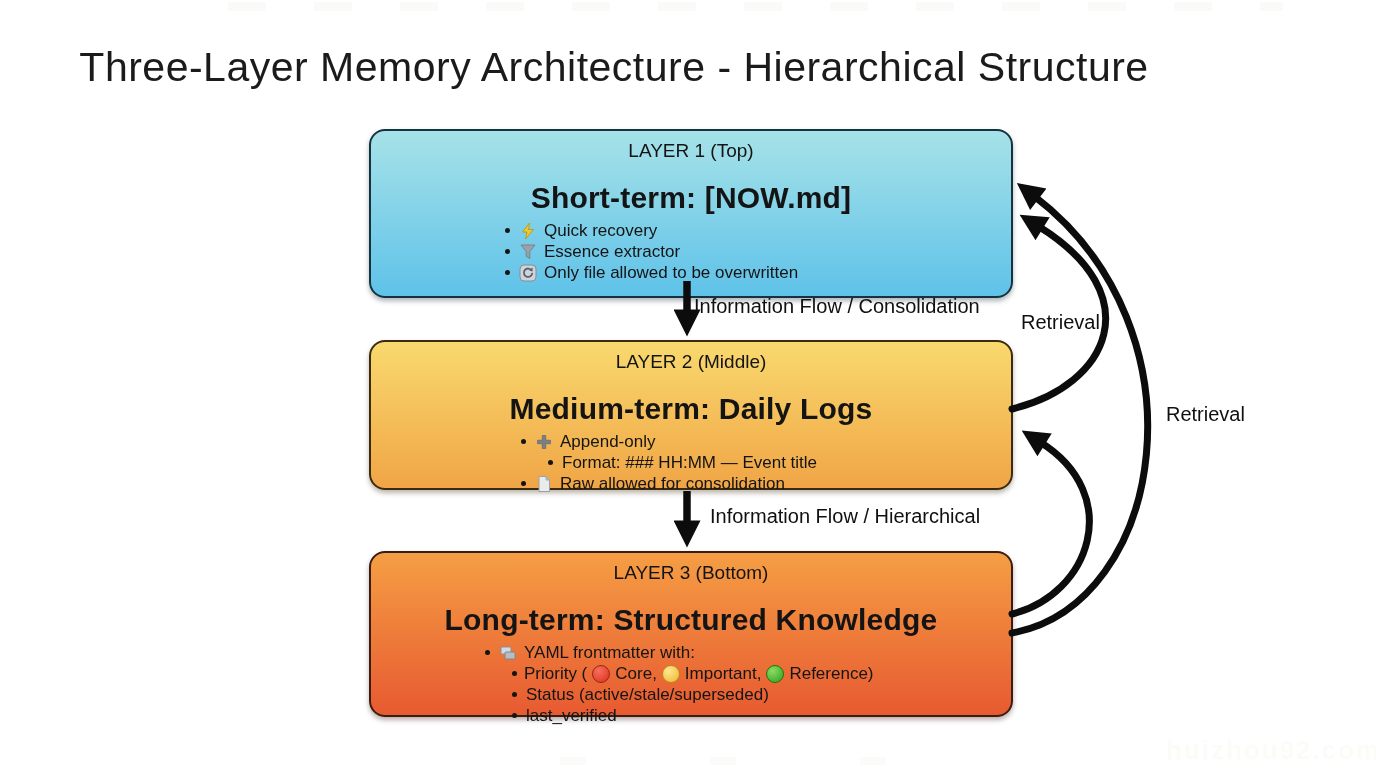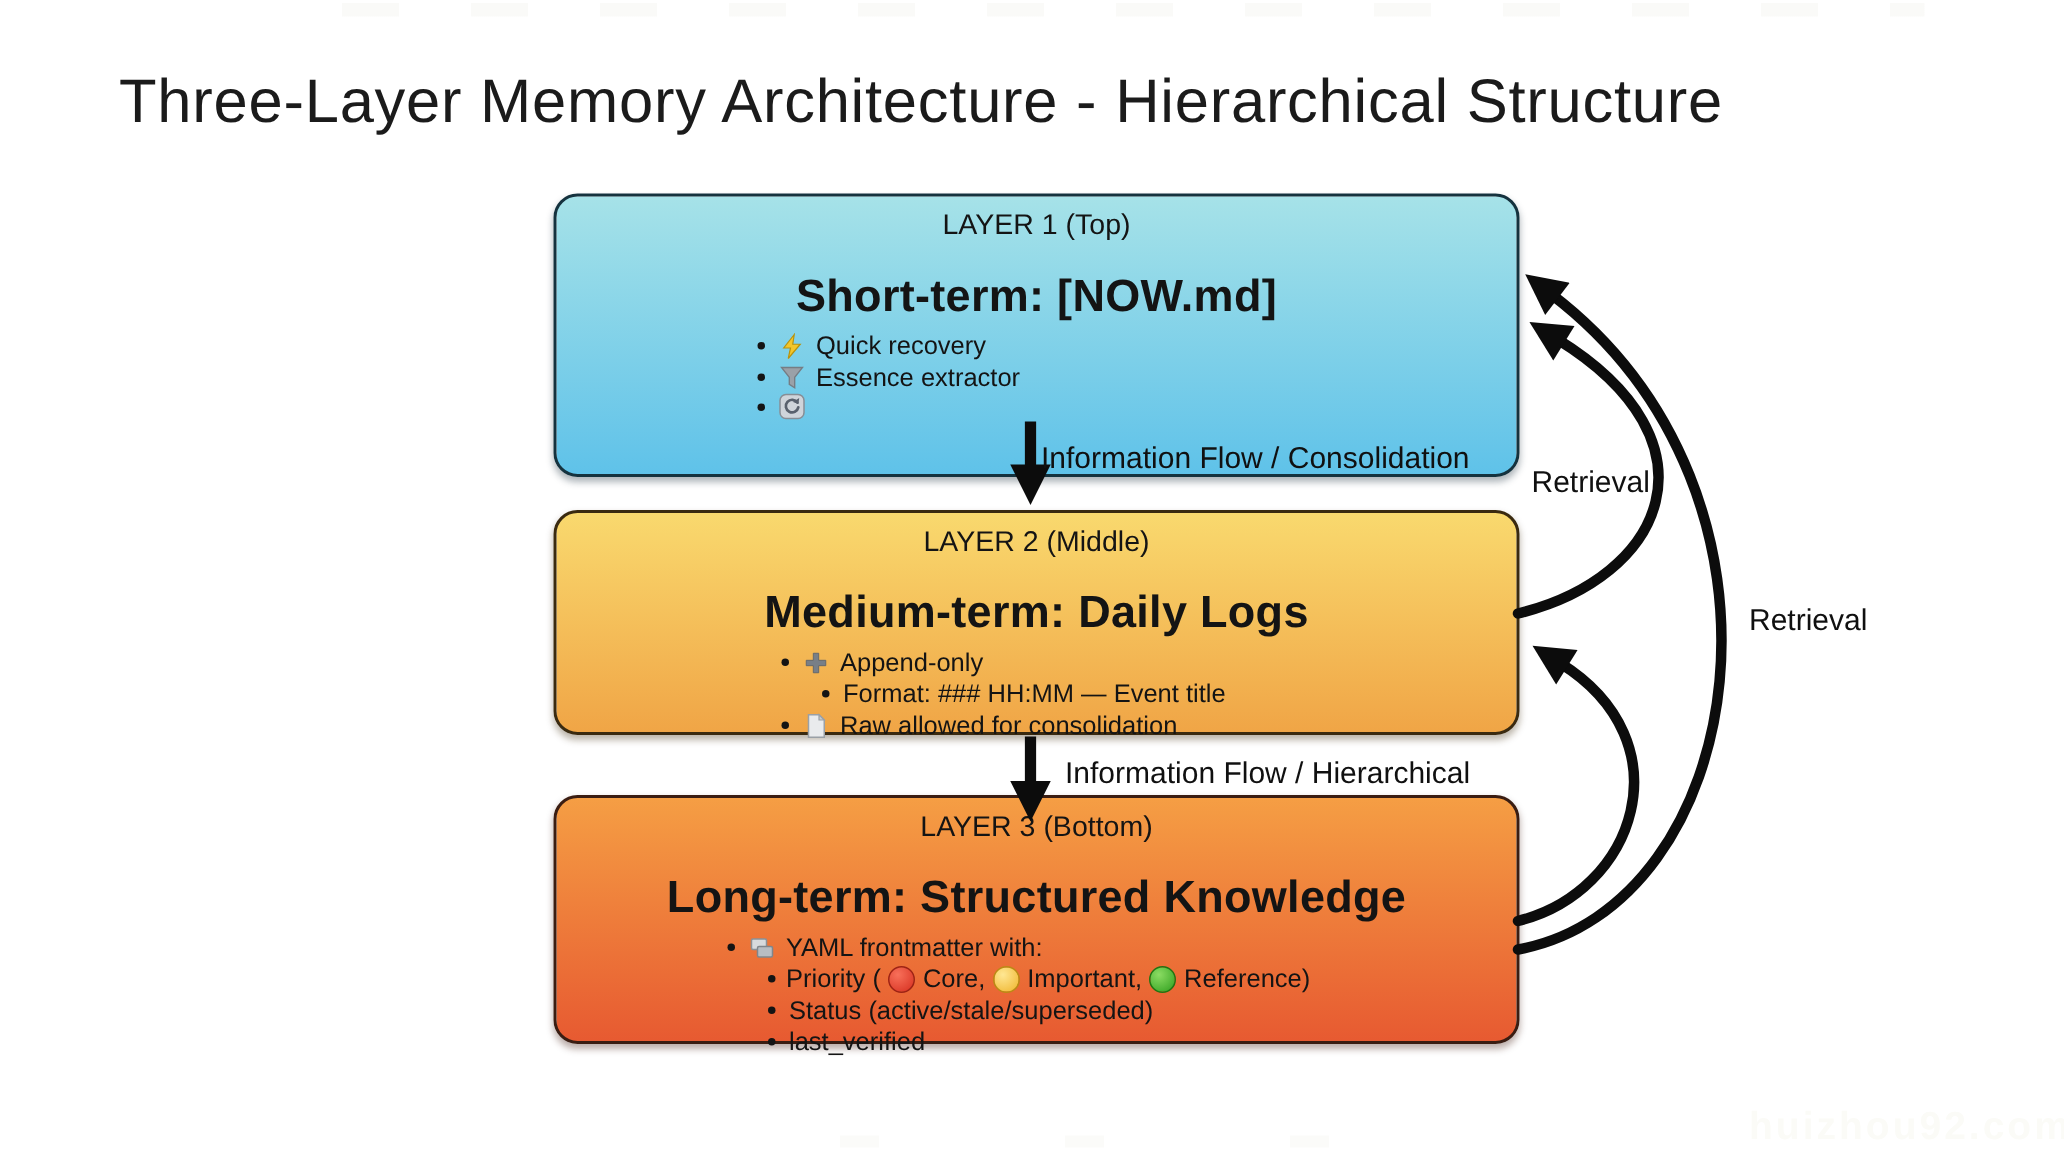--- a/index.html
+++ b/index.html
@@ -12,27 +12,27 @@
   .title{
     position:absolute;top:44px;left:0;width:1228px;text-align:center;
     font-size:41px;font-weight:500;letter-spacing:.5px;color:#1b1b1b;
   }
   
   .layer{
     position:absolute;left:369px;width:644px;box-sizing:border-box;
     border-radius:16px;display:flex;flex-direction:column;align-items:center;
     color:#141414;
   }
-  .layer1{top:129px;height:189px;
+  .layer1{top:129px;height:169px;
     background:linear-gradient(180deg,#a6e2e8 0%,#5fc2e9 100%);
     border:2.5px solid #15323e;box-shadow:0 3px 5px rgba(20,40,55,.35);}
   .layer2{top:340px;height:150px;
     background:linear-gradient(180deg,#f9d96e 0%,#f0a546 100%);
     border:2.5px solid #3a2a10;box-shadow:0 3px 5px rgba(60,40,10,.35);}
-  .layer3{top:530px;height:166px;
+  .layer3{top:551px;height:166px;
     background:linear-gradient(180deg,#f59e44 0%,#e75a31 100%);
     border:2.5px solid #3a1d12;box-shadow:0 3px 5px rgba(60,20,10,.35);}
   .layer-label{margin-top:9px;font-size:19px;font-weight:500;line-height:22px;}
   .layer-heading{font-size:30px;font-weight:700;line-height:37px;margin-top:17px;letter-spacing:.2px;}
   .bullets{margin-top:4px;display:flex;flex-direction:column;font-size:17px;justify-content:center;}
   .b1w{width:372px;} .b2w{width:340px;} .b3w{width:412px;}
   .row{display:flex;align-items:center;gap:7px;line-height:21px;}
   .row.l2{margin-left:27px;}
   .dot{width:5px;height:5px;border-radius:50%;background:#141414;flex:0 0 auto;margin-right:2px;}
   .icon{width:18px;height:18px;flex:0 0 auto;display:inline-flex;}
@@ -90,20 +90,21 @@
     </div>
     <div class="row">
       <span class="dot"></span>
       <span class="icon">
         <svg viewBox="0 0 18 18">
           <rect x="1" y="1" width="16" height="16" rx="4" fill="#cfd4da" stroke="#878e96"></rect>
           <path d="M12.6 6.4 A4.2 4.2 0 1 0 13.2 9.6" fill="none" stroke="#59616d" stroke-width="1.8" stroke-linecap="round"></path>
           <path d="M13.8 3.4 L13.3 7.3 L9.7 6 Z" fill="#59616d"></path>
         </svg>
       </span>
+      <span>Only file allowed to be overwritten</span>
     </div>
   </div>
 </div>
 
 <div class="layer layer2">
   <div class="layer-label">LAYER 2 (Middle)</div>
   <div class="layer-heading">Medium-term: Daily Logs</div>
   <div class="bullets b2w">
     <div class="row">
       <span class="dot"></span>

